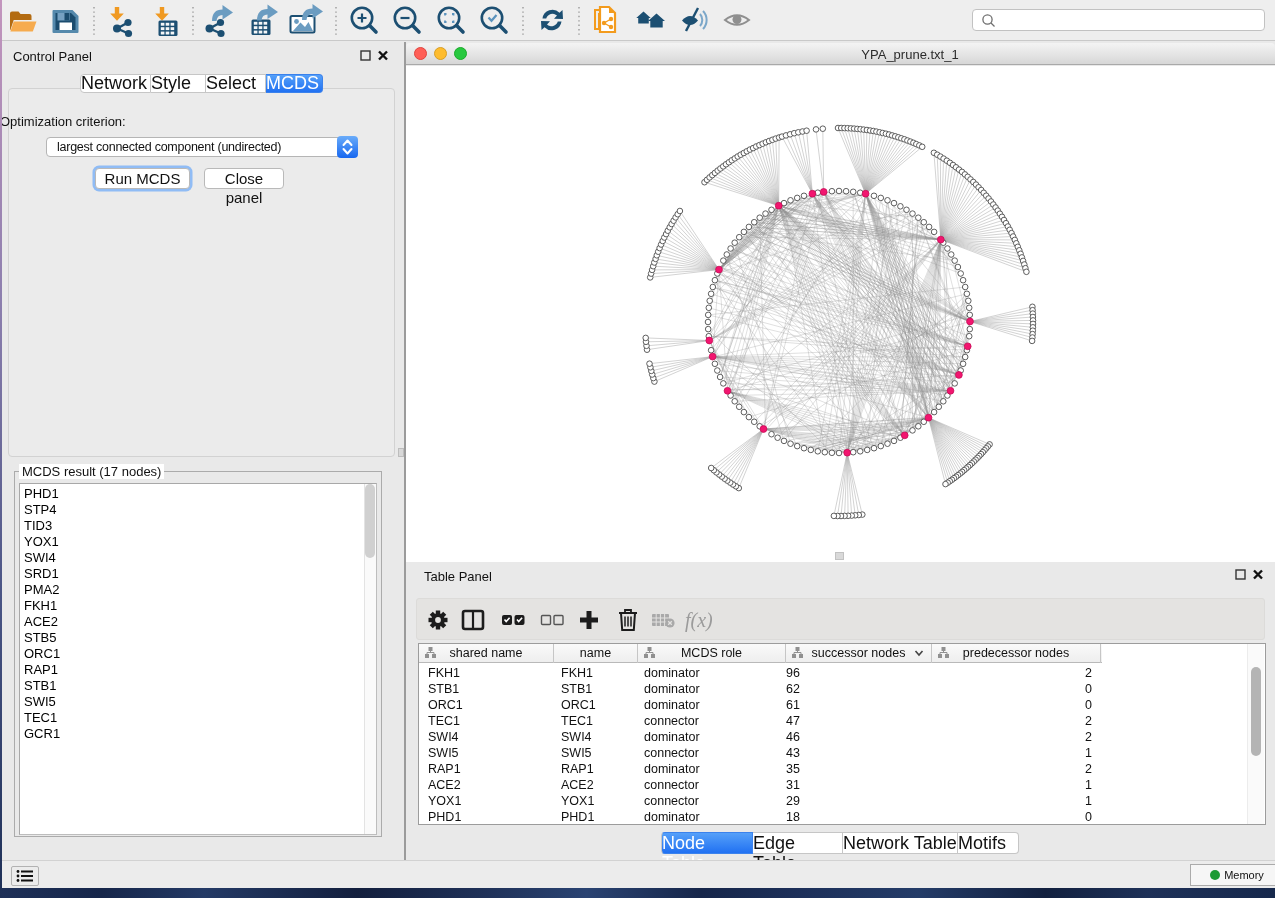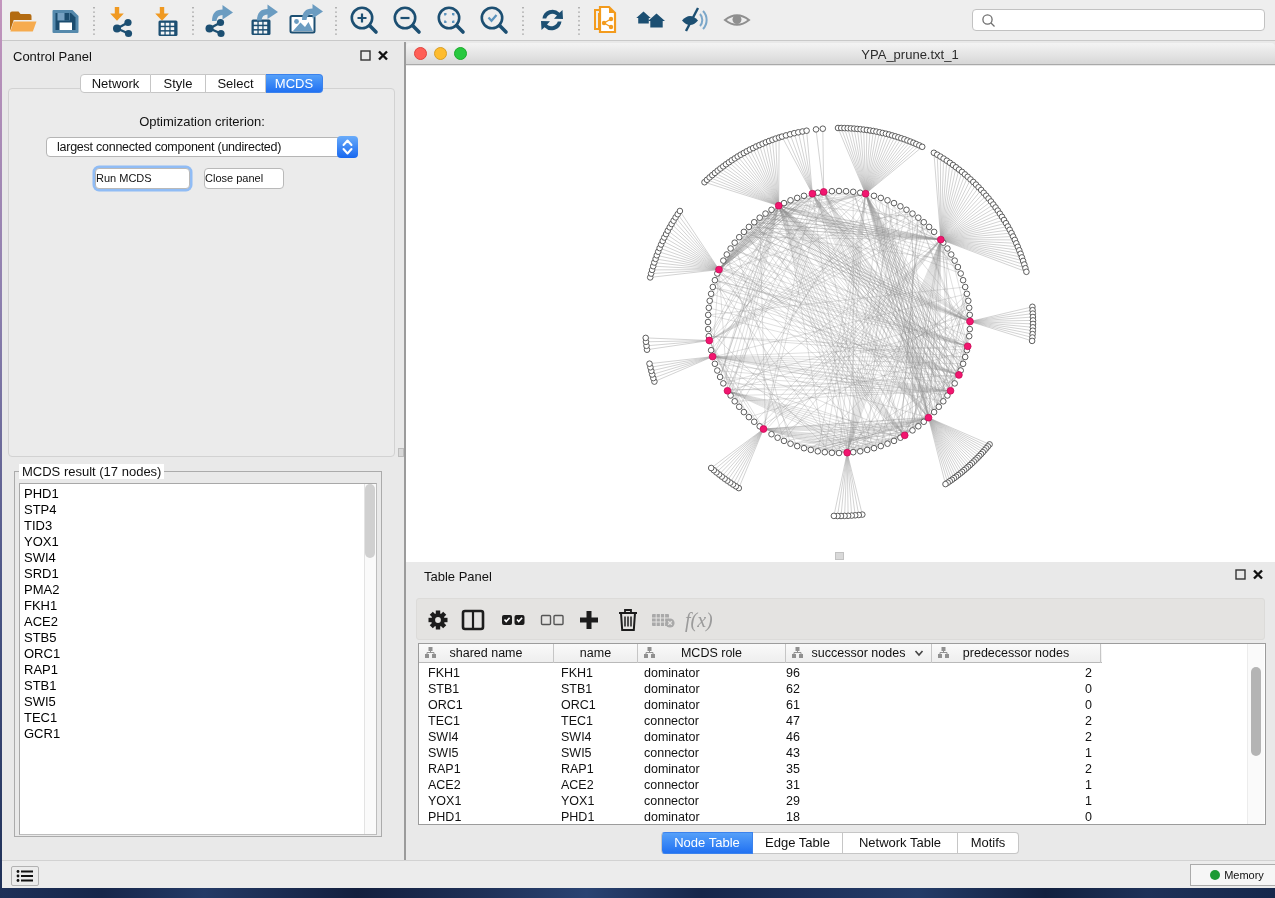--- a/index.html
+++ b/index.html
@@ -1,24 +1,24 @@
 <!DOCTYPE html>
 <html><head><meta charset="utf-8"><style>
 *{margin:0;padding:0;box-sizing:border-box}
 html,body{width:1275px;height:898px;overflow:hidden}
 body{font-family:"Liberation Sans",sans-serif;background:#e9e9e9;position:relative;font-size:13px;color:#111}
 .abs{position:absolute}
 #toolbar{left:0;top:0;width:1275px;height:41px;background:#eeeeee;border-bottom:1px solid #c9c9c9}
 #search{position:absolute;left:972px;top:9px;width:293px;height:22px;background:#fff;border:1px solid #c2c2c2;border-radius:4px}
-.tab{height:19px;background:#fff;border:1px solid #c6c6c6;border-left:none;font-size:13px;color:#111;text-align:center;line-height:17px}
+.tab{height:19px;background:#fff;border:1px solid #c6c6c6;border-left:none;font-size:18px;color:#111;line-height:17px}
 .tab.first{border-left:1px solid #c6c6c6;border-radius:4px 0 0 4px}
 .tab.last{border-radius:0 4px 4px 0}
 .sel{background:linear-gradient(#55a0f9,#2171f2);border-color:#3b82ec;color:#fff}
 .tabrow{position:absolute;display:flex}
-.btn{position:absolute;height:21px;background:#fff;border:1px solid #b9b9b9;border-radius:4px;font-size:11px;color:#111;line-height:19px}
+.btn{position:absolute;height:21px;background:#fff;border:1px solid #b9b9b9;border-radius:4px;font-size:15px;color:#111;text-align:center;line-height:19px}
 #membtn{position:absolute;left:1190px;top:864px;width:94px;height:22px;background:#f6f6f6;border:1px solid #ababab;font-size:11px;color:#111;text-align:center;line-height:20px}
 .roww{position:absolute;font-size:12.5px;color:#111;height:16px;line-height:16px;left:0;width:846px}
 .c1{position:absolute;left:9px}.c2{position:absolute;left:142px}.c3{position:absolute;left:225px}
 .c4{position:absolute;left:367px;width:140px;text-align:left}.c5{position:absolute;left:513px;width:160px;text-align:right}
 .th{position:absolute;top:0;height:19px;border-right:1px solid #c6c6c6;font-size:12.5px;color:#111;text-align:center;line-height:19px}
 </style></head><body>
 <div id="toolbar" class="abs">
     <svg class="abs" width="1275" height="41" viewBox="0 0 1275 41" style="left:0;top:0">
       <g transform="translate(23,20.5)">
         <path d="M-13 9.5 L-13 -7 Q-13 -9 -11 -9 L-4.5 -9 L-2.5 -6.5 L6.5 -6.5 Q8.5 -6.5 8.5 -4.5 L8.5 -0.5 L-9.3 -0.5 L-12.6 9.5 Z" fill="#b36b11"></path>
@@ -478,21 +478,21 @@
     <rect x="10" y="2" width="9" height="9" fill="none" stroke="#333" stroke-width="1.4"></rect>
     <path d="M28 2.5 L36 10.5 M36 2.5 L28 10.5" stroke="#111" stroke-width="2.4"></path>
   </svg>
 <div class="abs" style="left:8px;top:88px;width:387px;height:369px;background:#ebebeb;border:1px solid #d2d2d2;border-radius:4px"></div>
 <div class="tabrow" style="left:80px;top:74px">
     <div class="tab first" style="width:71px">Network</div>
     <div class="tab" style="width:55px">Style</div>
     <div class="tab" style="width:60px">Select</div>
     <div class="tab last sel" style="width:57px">MCDS</div>
   </div>
-<div class="abs" style="left:0;top:114px;width:404px;text-align:center">Optimization criterion:</div>
+<div class="abs" style="left:0;top:114px;width:404px;">Optimization criterion:</div>
 <div class="abs" style="left:46px;top:137px;width:311px;height:20px;background:#fff;border:1px solid #b5b5b5;border-radius:4px;line-height:18px;padding-left:10px;font-size:12.5px;letter-spacing:-0.25px">largest connected component (undirected)</div>
 <div class="abs" style="left:337px;top:136px;width:21px;height:22px;border-radius:4px;background:linear-gradient(#6aacfa,#1767f0)"><svg width="21" height="22" viewBox="0 0 21 22">
       <path d="M6.5 9 L10.5 4.5 L14.5 9" stroke="#fff" stroke-width="2" fill="none" stroke-linecap="round" stroke-linejoin="round"></path>
       <path d="M6.5 13 L10.5 17.5 L14.5 13" stroke="#fff" stroke-width="2" fill="none" stroke-linecap="round" stroke-linejoin="round"></path>
     </svg></div>
 <div class="btn" style="left:95px;top:168px;width:95px;box-shadow:0 0 0 2.5px #90bcf5">Run MCDS</div>
 <div class="btn" style="left:204px;top:168px;width:80px">Close panel</div>
 <div class="abs" style="left:14px;top:471px;width:368px;height:366px;border:1px solid #ababab"></div>
 <div class="abs" style="left:19px;top:464px;background:#ffffff;padding:0 3px">MCDS result (17 nodes)</div>
 <div class="abs" style="left:19px;top:483px;width:358px;height:352px;background:#fff;border:1px solid #a8a8a8;border-right-color:#bdbdbd;border-bottom-color:#bdbdbd;line-height:16px;padding:2px 0 0 4px;color:#000">

